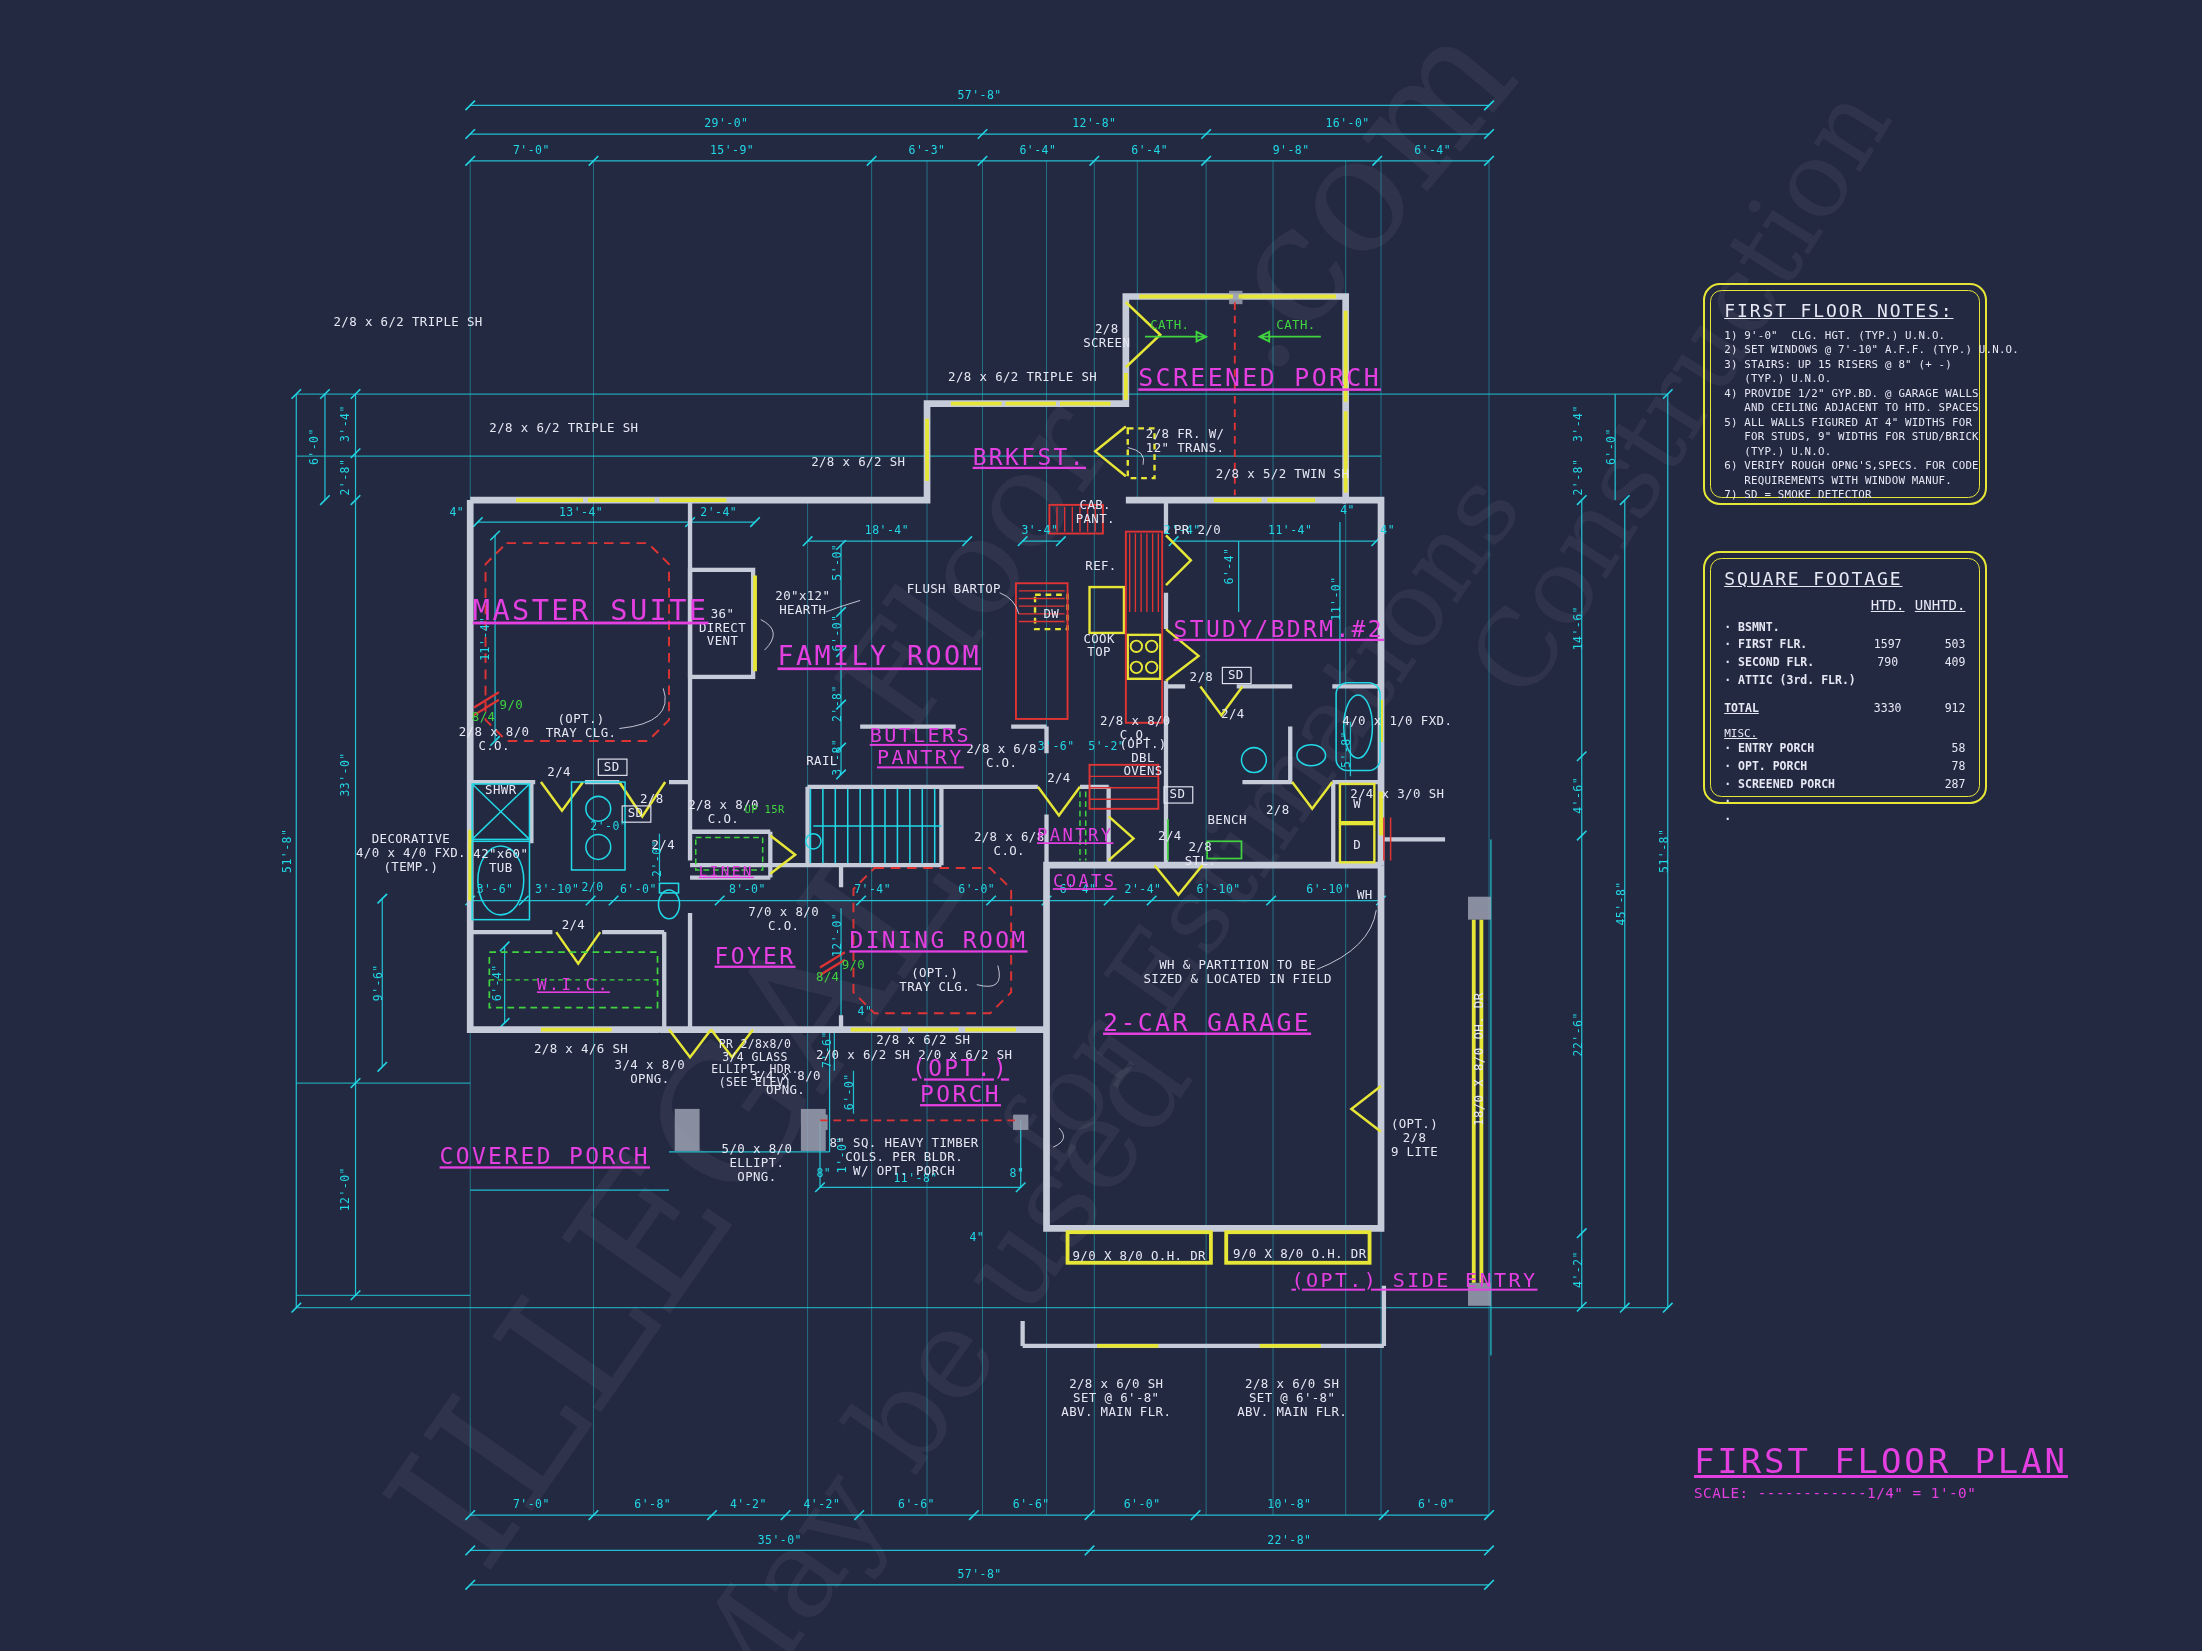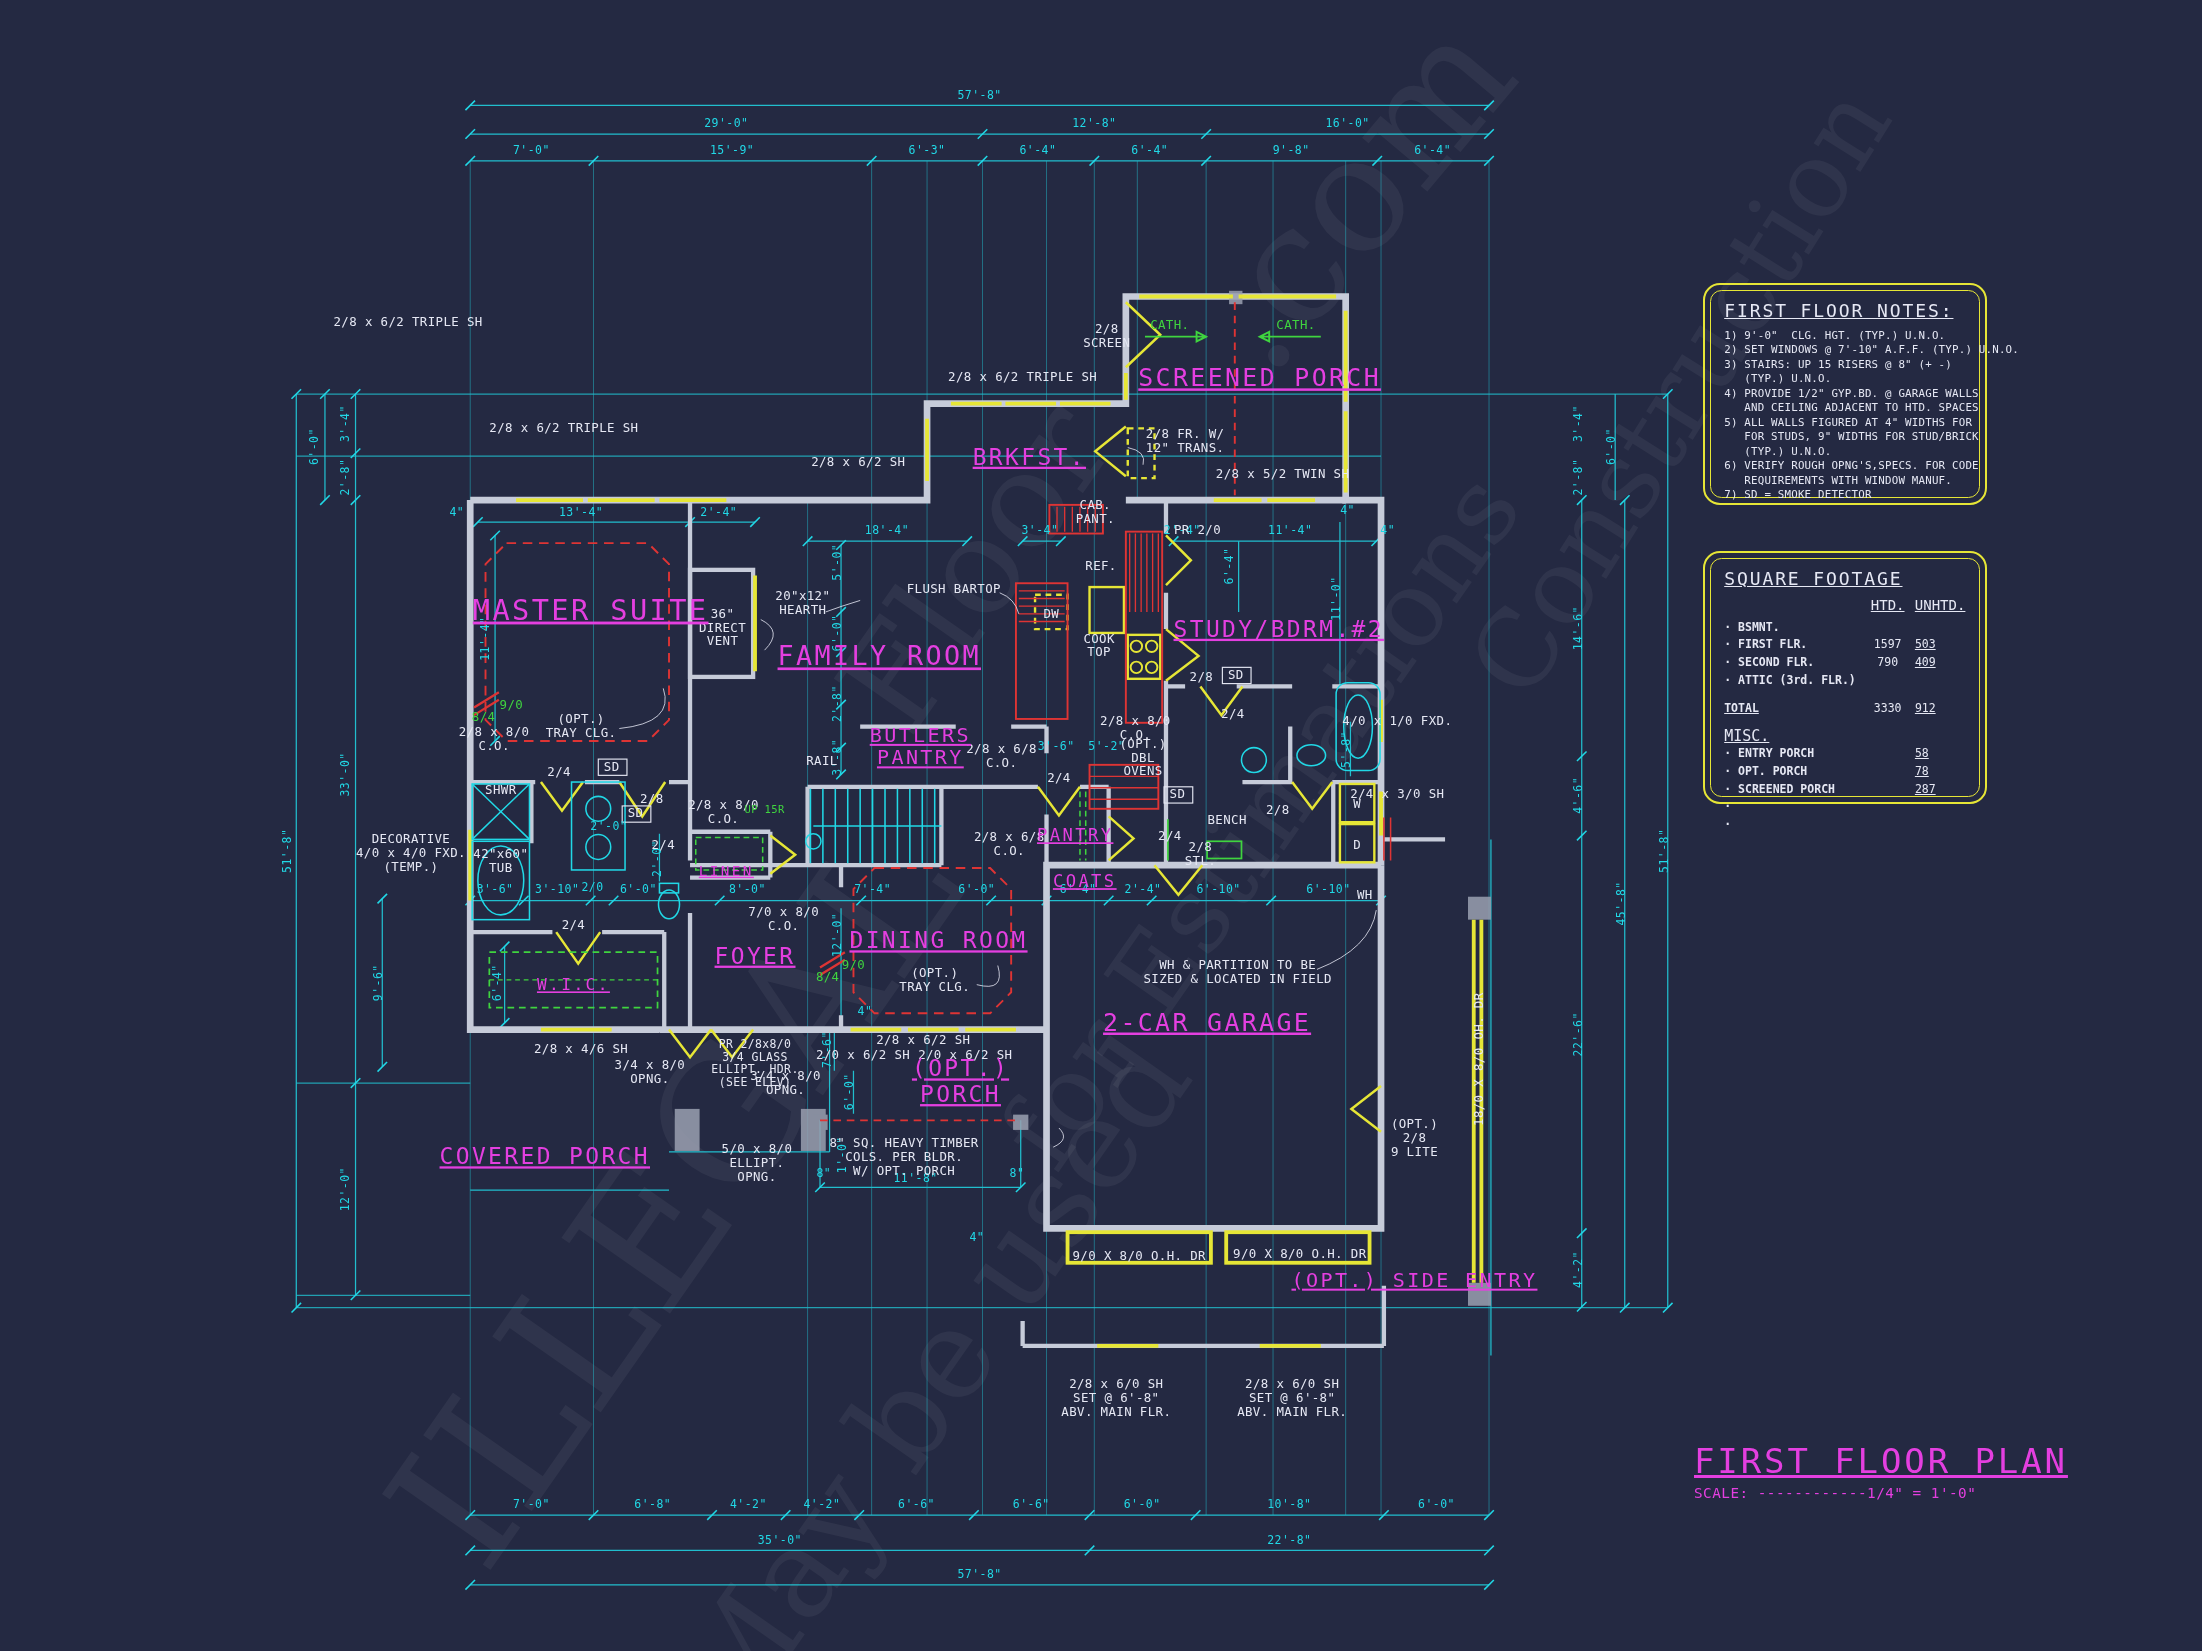--- a/index.html
+++ b/index.html
@@ -20,23 +20,23 @@
              padding:9.6px 13.4px;color:var(--wh);}
   .box-title{font-size:18px;letter-spacing:1.9px;text-decoration:underline;margin-bottom:7.6px;
              font-family:"DejaVu Sans Mono",monospace;}
   .notes-line{font-size:10.8px;line-height:1.34;white-space:pre;letter-spacing:0.2px;}
   .sq-head{display:flex;font-size:14px;margin:1.9px 0 5.7px 0;}
   .sq-head span{text-decoration:underline;}
   .sq-row{display:flex;font-size:11.5px;line-height:1.55;}
   .sq-row .lbl{width:143px;font-weight:bold;}
   .sq-row .lbl.bullet::before{content:"· ";}
   .sq-row .htd{width:57px;text-align:center;}
-  .sq-row .unh{width:53px;text-align:left;text-decoration:underline;}
+  .sq-row .unh{width:53px;text-align:right;}
   .sq-row.total .lbl{text-decoration:underline;}
-  .sq-misc{margin-top:9.6px;font-size:15px;text-decoration:underline;}
+  .sq-misc{margin-top:9.6px;font-size:11px;text-decoration:underline;}
   .title-block{position:absolute;left:1650px;top:1441px;color:var(--mg);margin-left:44px;}
   .title-block h1{font-size:34px;margin:0;font-weight:normal;letter-spacing:2.9px;
                   text-decoration:underline;font-family:"DejaVu Sans Mono",monospace;white-space:nowrap;}
   .title-block .scale{font-size:14.3px;margin-top:3.8px;letter-spacing:0.5px;}
 </style>
 </head>
 <body>
 
 <svg id="plan" viewBox="0 0 2304 1728" width="2202" height="1652" style="position:absolute;left:0;top:0">
 

